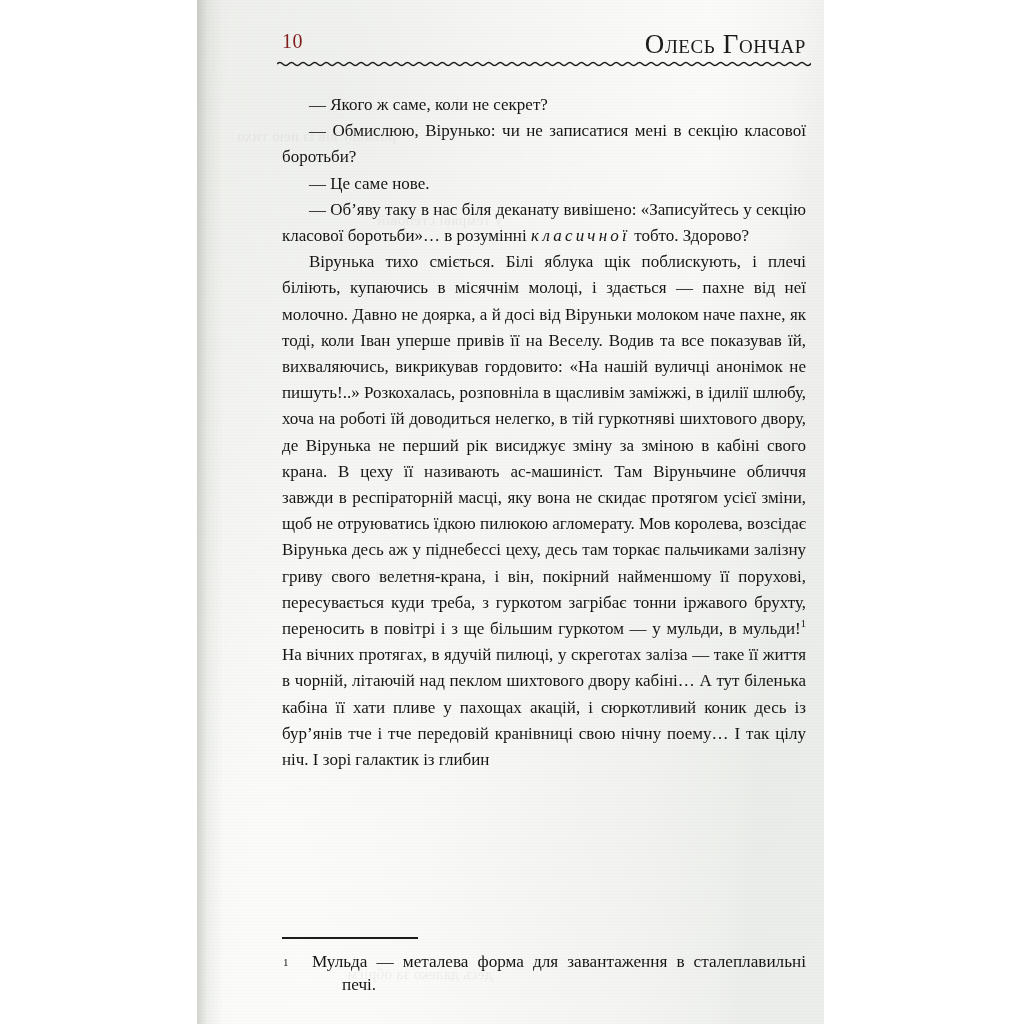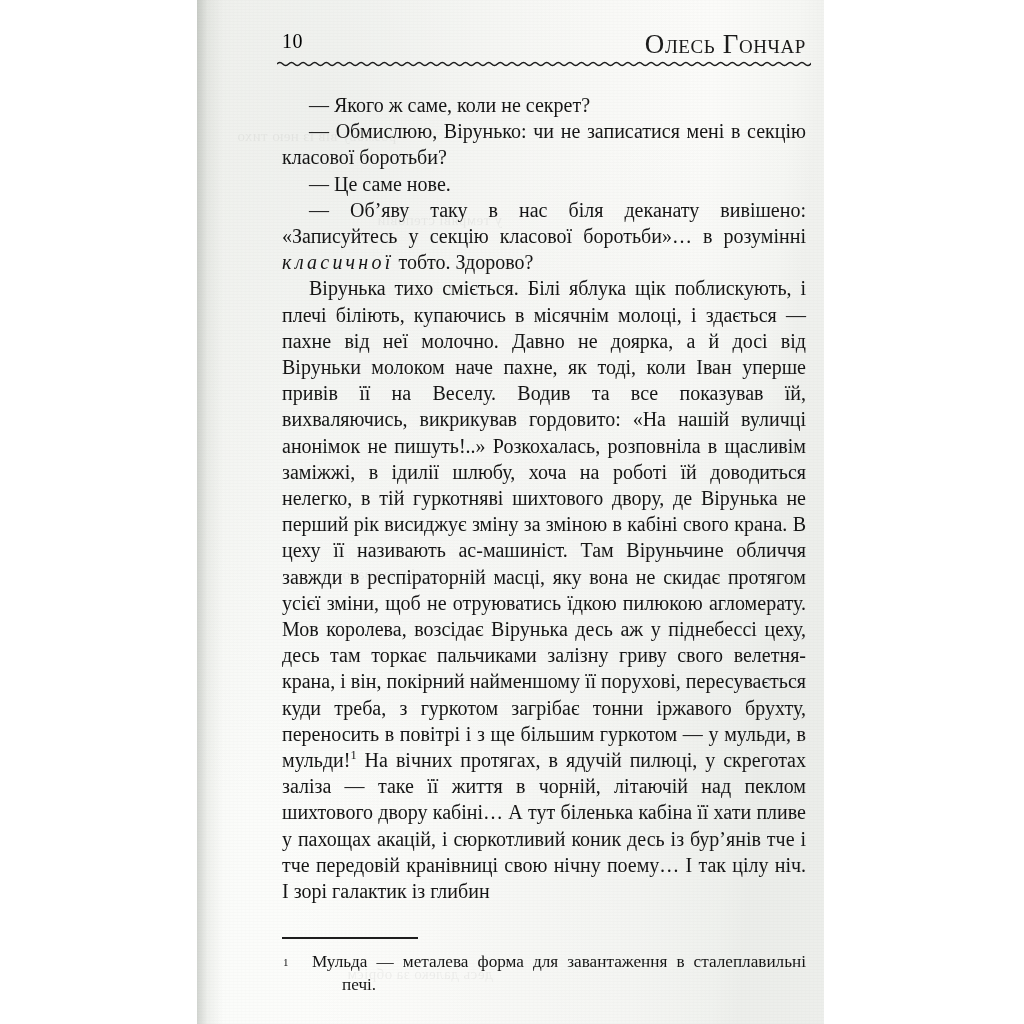--- a/index.html
+++ b/index.html
@@ -83,21 +83,21 @@
     left: 0;
     width: 524px;
     height: 26px;
   }
   #folio {
     position: absolute;
     left: 0;
     top: 0;
     font-size: 20px;
     letter-spacing: 0.5px;
-    color: #000000;
+    color: #7f1d1d;
   }
   #author {
     position: absolute;
     right: 0;
     top: -1px;
     font-size: 27px;
     letter-spacing: 0.6px;
     font-variant: small-caps;
     color: #1b1b1b;
   }
@@ -109,21 +109,21 @@
     width: 534px;
     height: 14px;
   }
 
   
   #body {
     position: absolute;
     left: 0;
     top: 92px;
     width: 524px;
-    font-size: 20px;
+    font-size: 17px;
     line-height: 26.2px;
     text-align: justify;
     text-justify: inter-word;
     color: #151515;
     hyphens: manual;
   }
   #body p {
     margin: 0;
     text-indent: 27px;
   }

